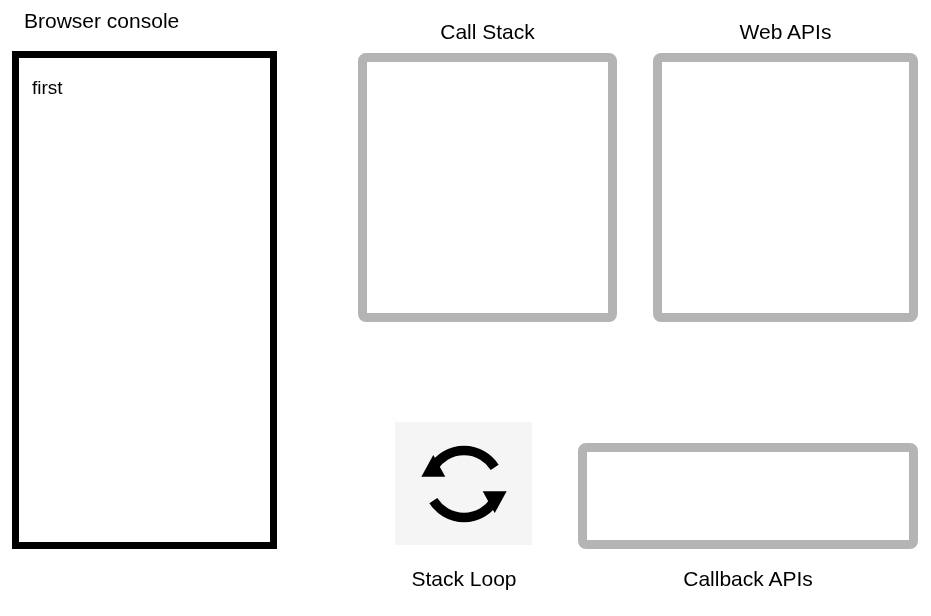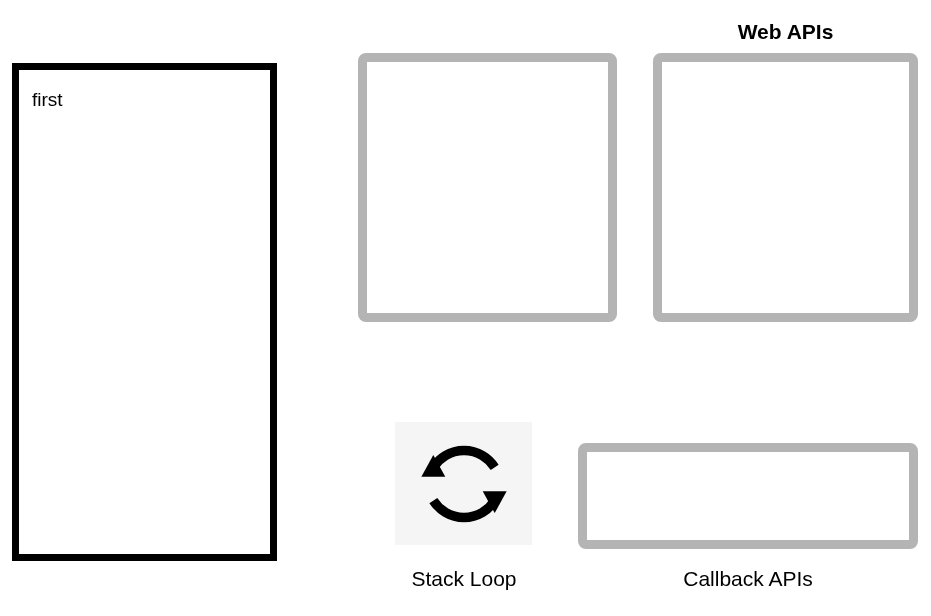--- a/index.html
+++ b/index.html
@@ -37,21 +37,20 @@
   }
   .console-box {
     position: absolute;
     left: 12px;
     top: 51px;
     width: 265px;
     height: 498px;
     box-sizing: border-box;
     border: 7px solid #000000;
     background: #ffffff;
-    margin-top: 12px;
   }
   .console-log {
     position: absolute;
     left: 13px;
     top: 18px;
     right: 8px;
     font-size: 19px;
     line-height: 24px;
     color: #000;
     white-space: pre-wrap;
@@ -81,21 +80,21 @@
     bottom: 0;
     display: flex;
     flex-direction: column-reverse;
   }
 
   
   .callstack-title { left: 358px; top: 19px; width: 259px; }
   .callstack-box   { left: 358px; top: 53px; width: 259px; height: 269px; }
 
   
-  .webapis-title { left: 653px; top: 19px; width: 265px; font-weight: bold; }
+  .webapis-title { left: 653px; top: 19px; width: 265px; }
   .webapis-box   { left: 653px; top: 53px; width: 265px; height: 269px; }
 
   
   .callbackqueue-box   { left: 578px; top: 443px; width: 340px; height: 106px; }
   .callbackqueue-title { left: 578px; top: 566px; width: 340px; }
 
   
   .eventloop-icon {
     position: absolute;
     left: 395px;
@@ -112,25 +111,27 @@
     width: 104px;
     height: 104px;
   }
   .eventloop-title { left: 380px; top: 566px; width: 168px; }
 </style>
 </head>
 <body>
 
 <div class="stage">
 
+  <div class="console-title">Browser console</div>
 
   <div class="console-box">
     <div class="console-log">first</div>
   </div>
 
+  <div class="region-title callstack-title">Call Stack</div>
   <div class="gray-box callstack-box">
     <div class="frame-list"></div>
   </div>
 
   <div class="region-title webapis-title">Web APIs</div>
   <div class="gray-box webapis-box">
     <div class="frame-list"></div>
   </div>
 
   <div class="eventloop-icon">

